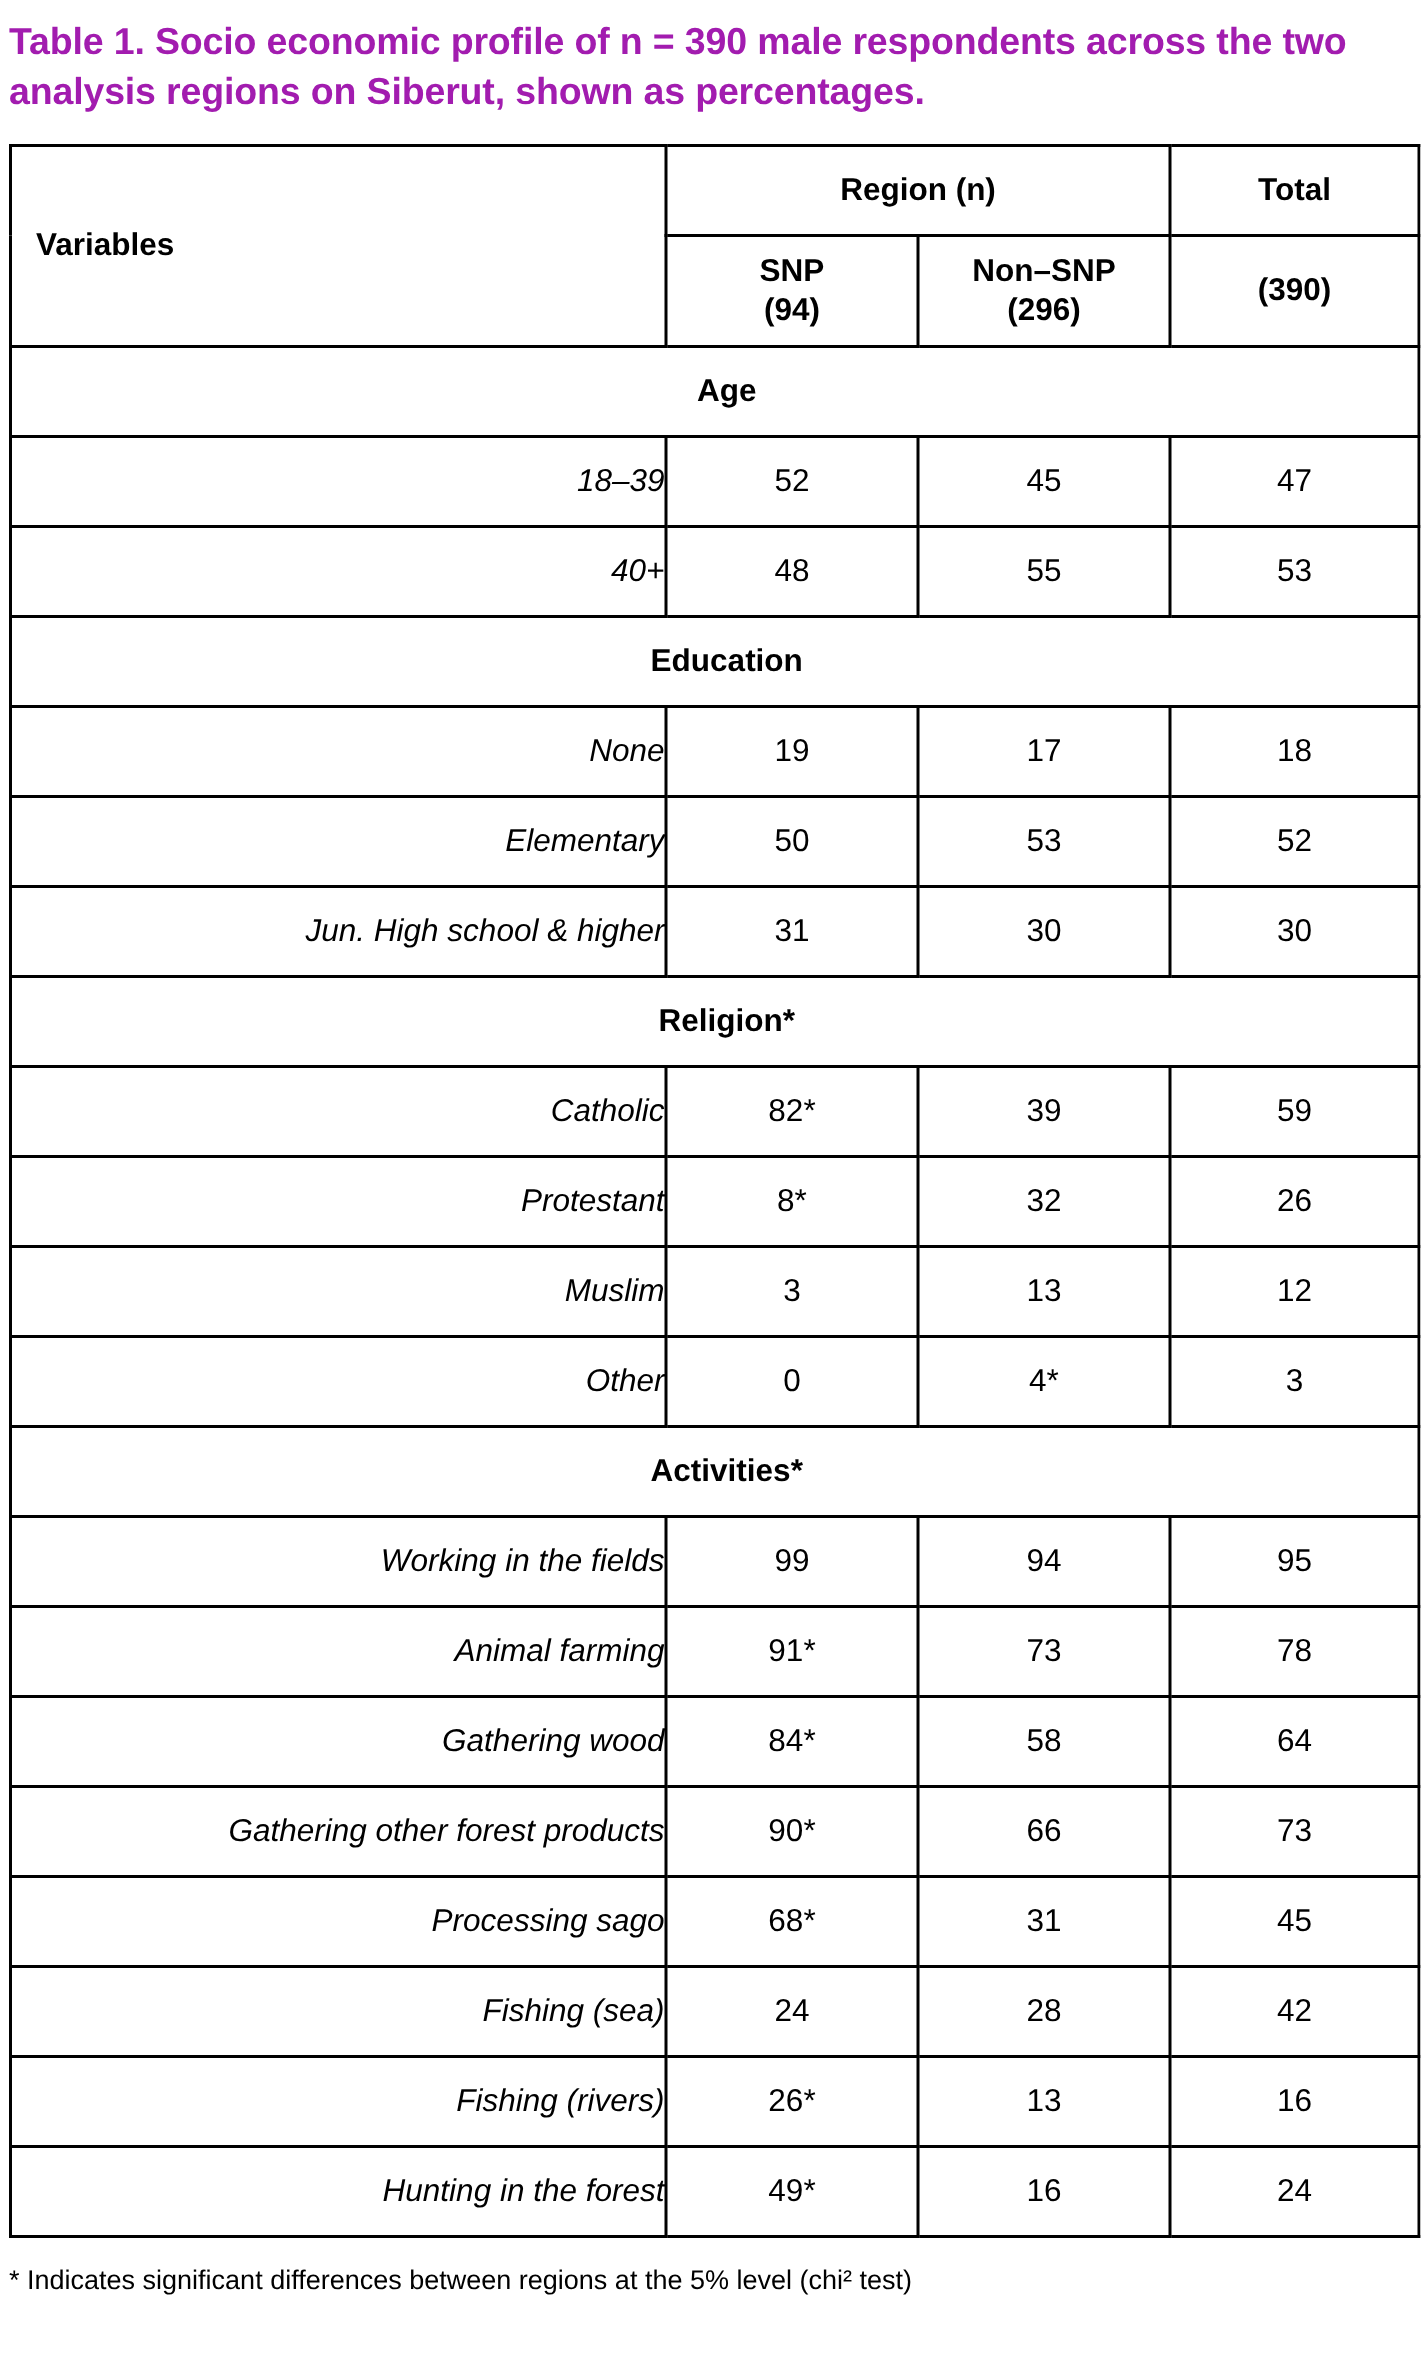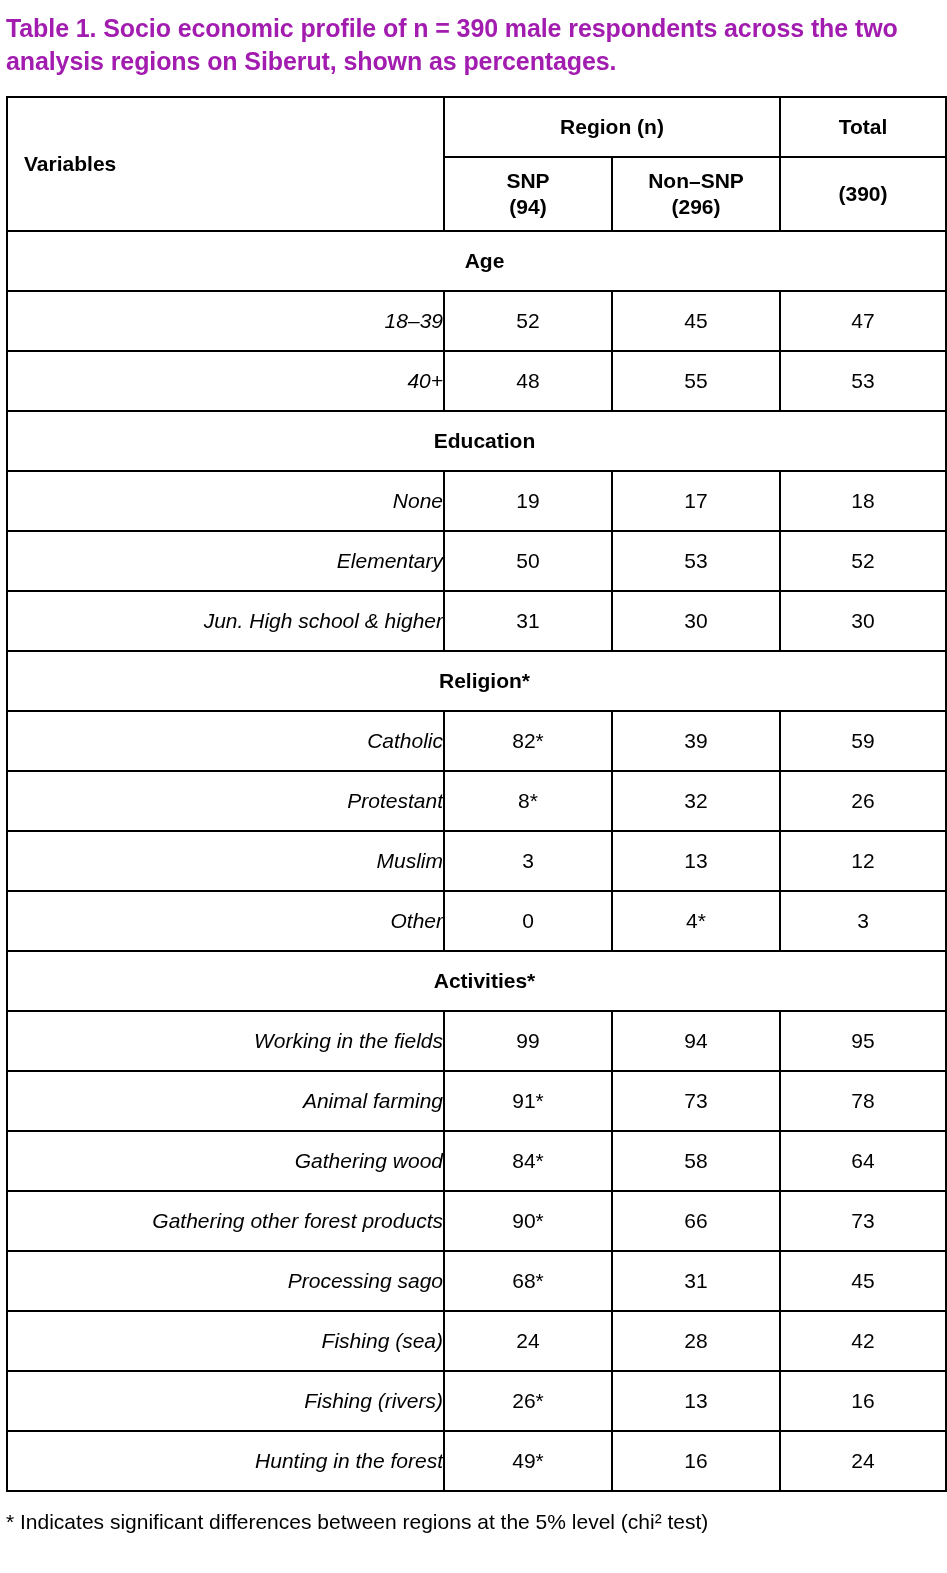--- a/index.html
+++ b/index.html
@@ -65,21 +65,21 @@
     font-weight: bold !important;
   }
   .col-var { width: 437px; }
   .col-snp { width: 168px; }
   .col-nonsnp { width: 168px; }
   .col-total { width: 166px; }
   .two-line {
     line-height: 1.25;
   }
   .footnote {
-    font-size: 21px;
+    font-size: 18px;
     margin: 16px 2px 10px 2px;
     line-height: 1.35;
   }
   .row-tall { height: 74px; }
 </style>
 </head>
 <body>
 
 <div class="page">
 

